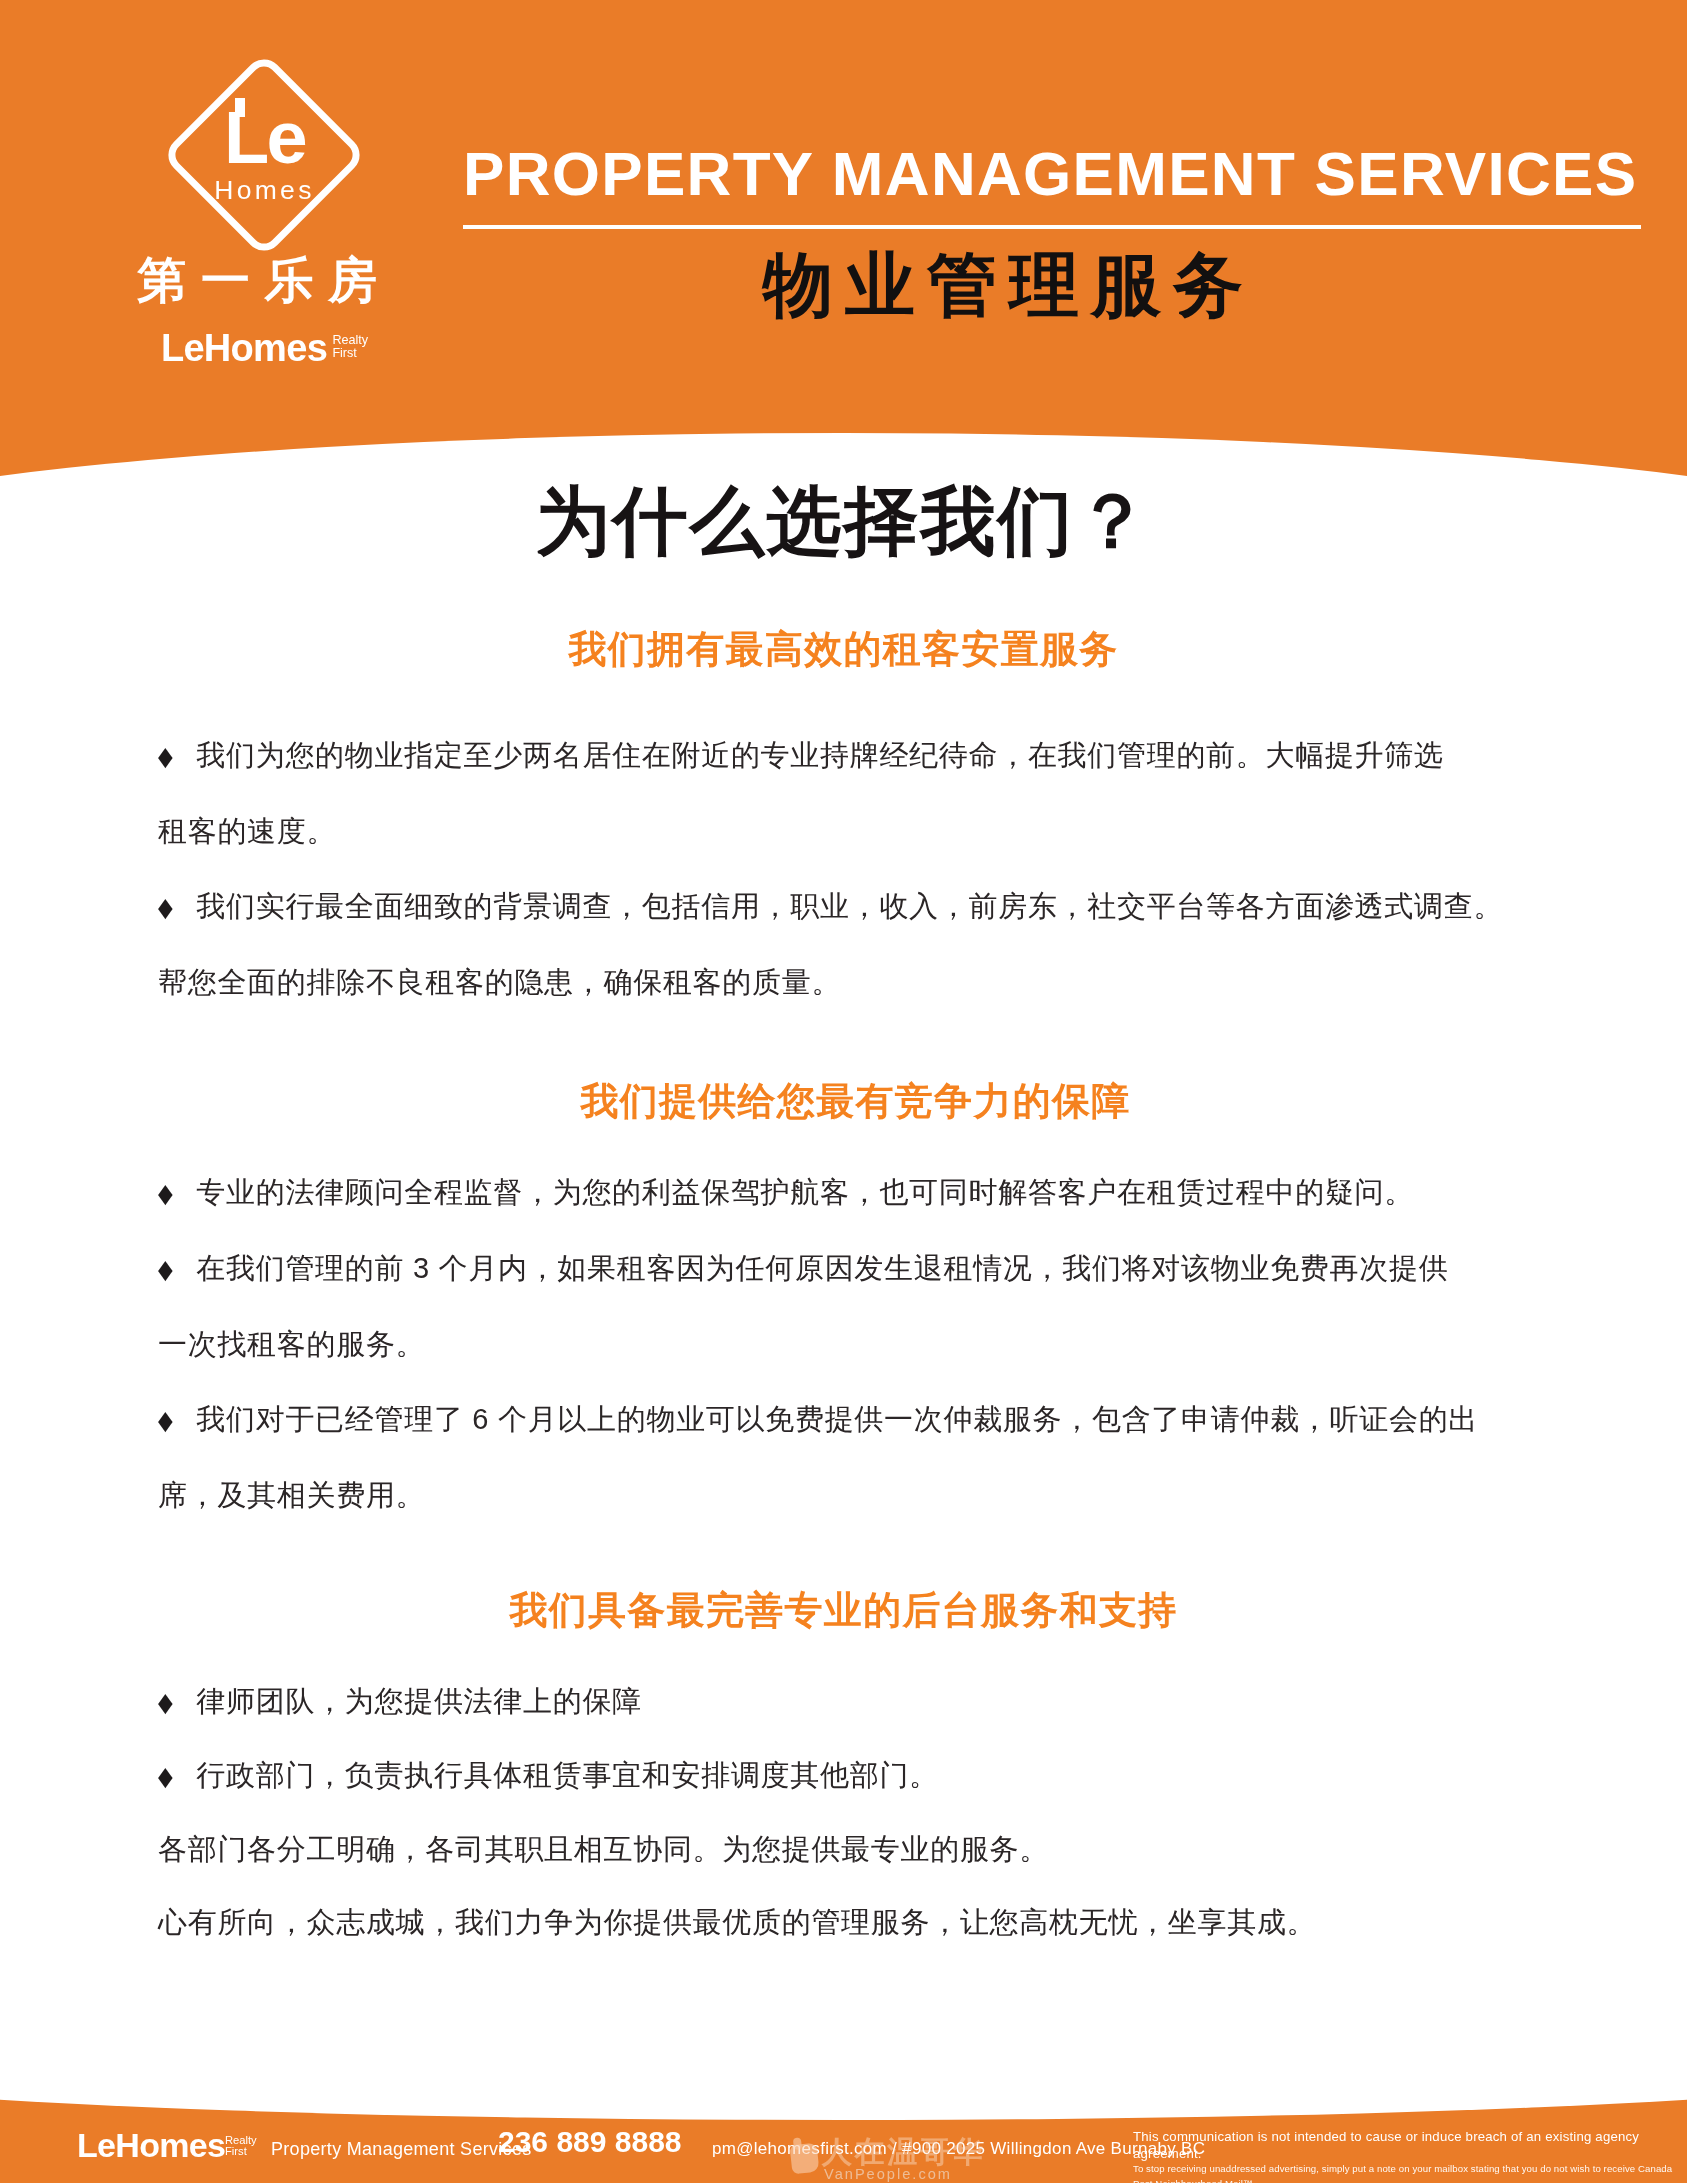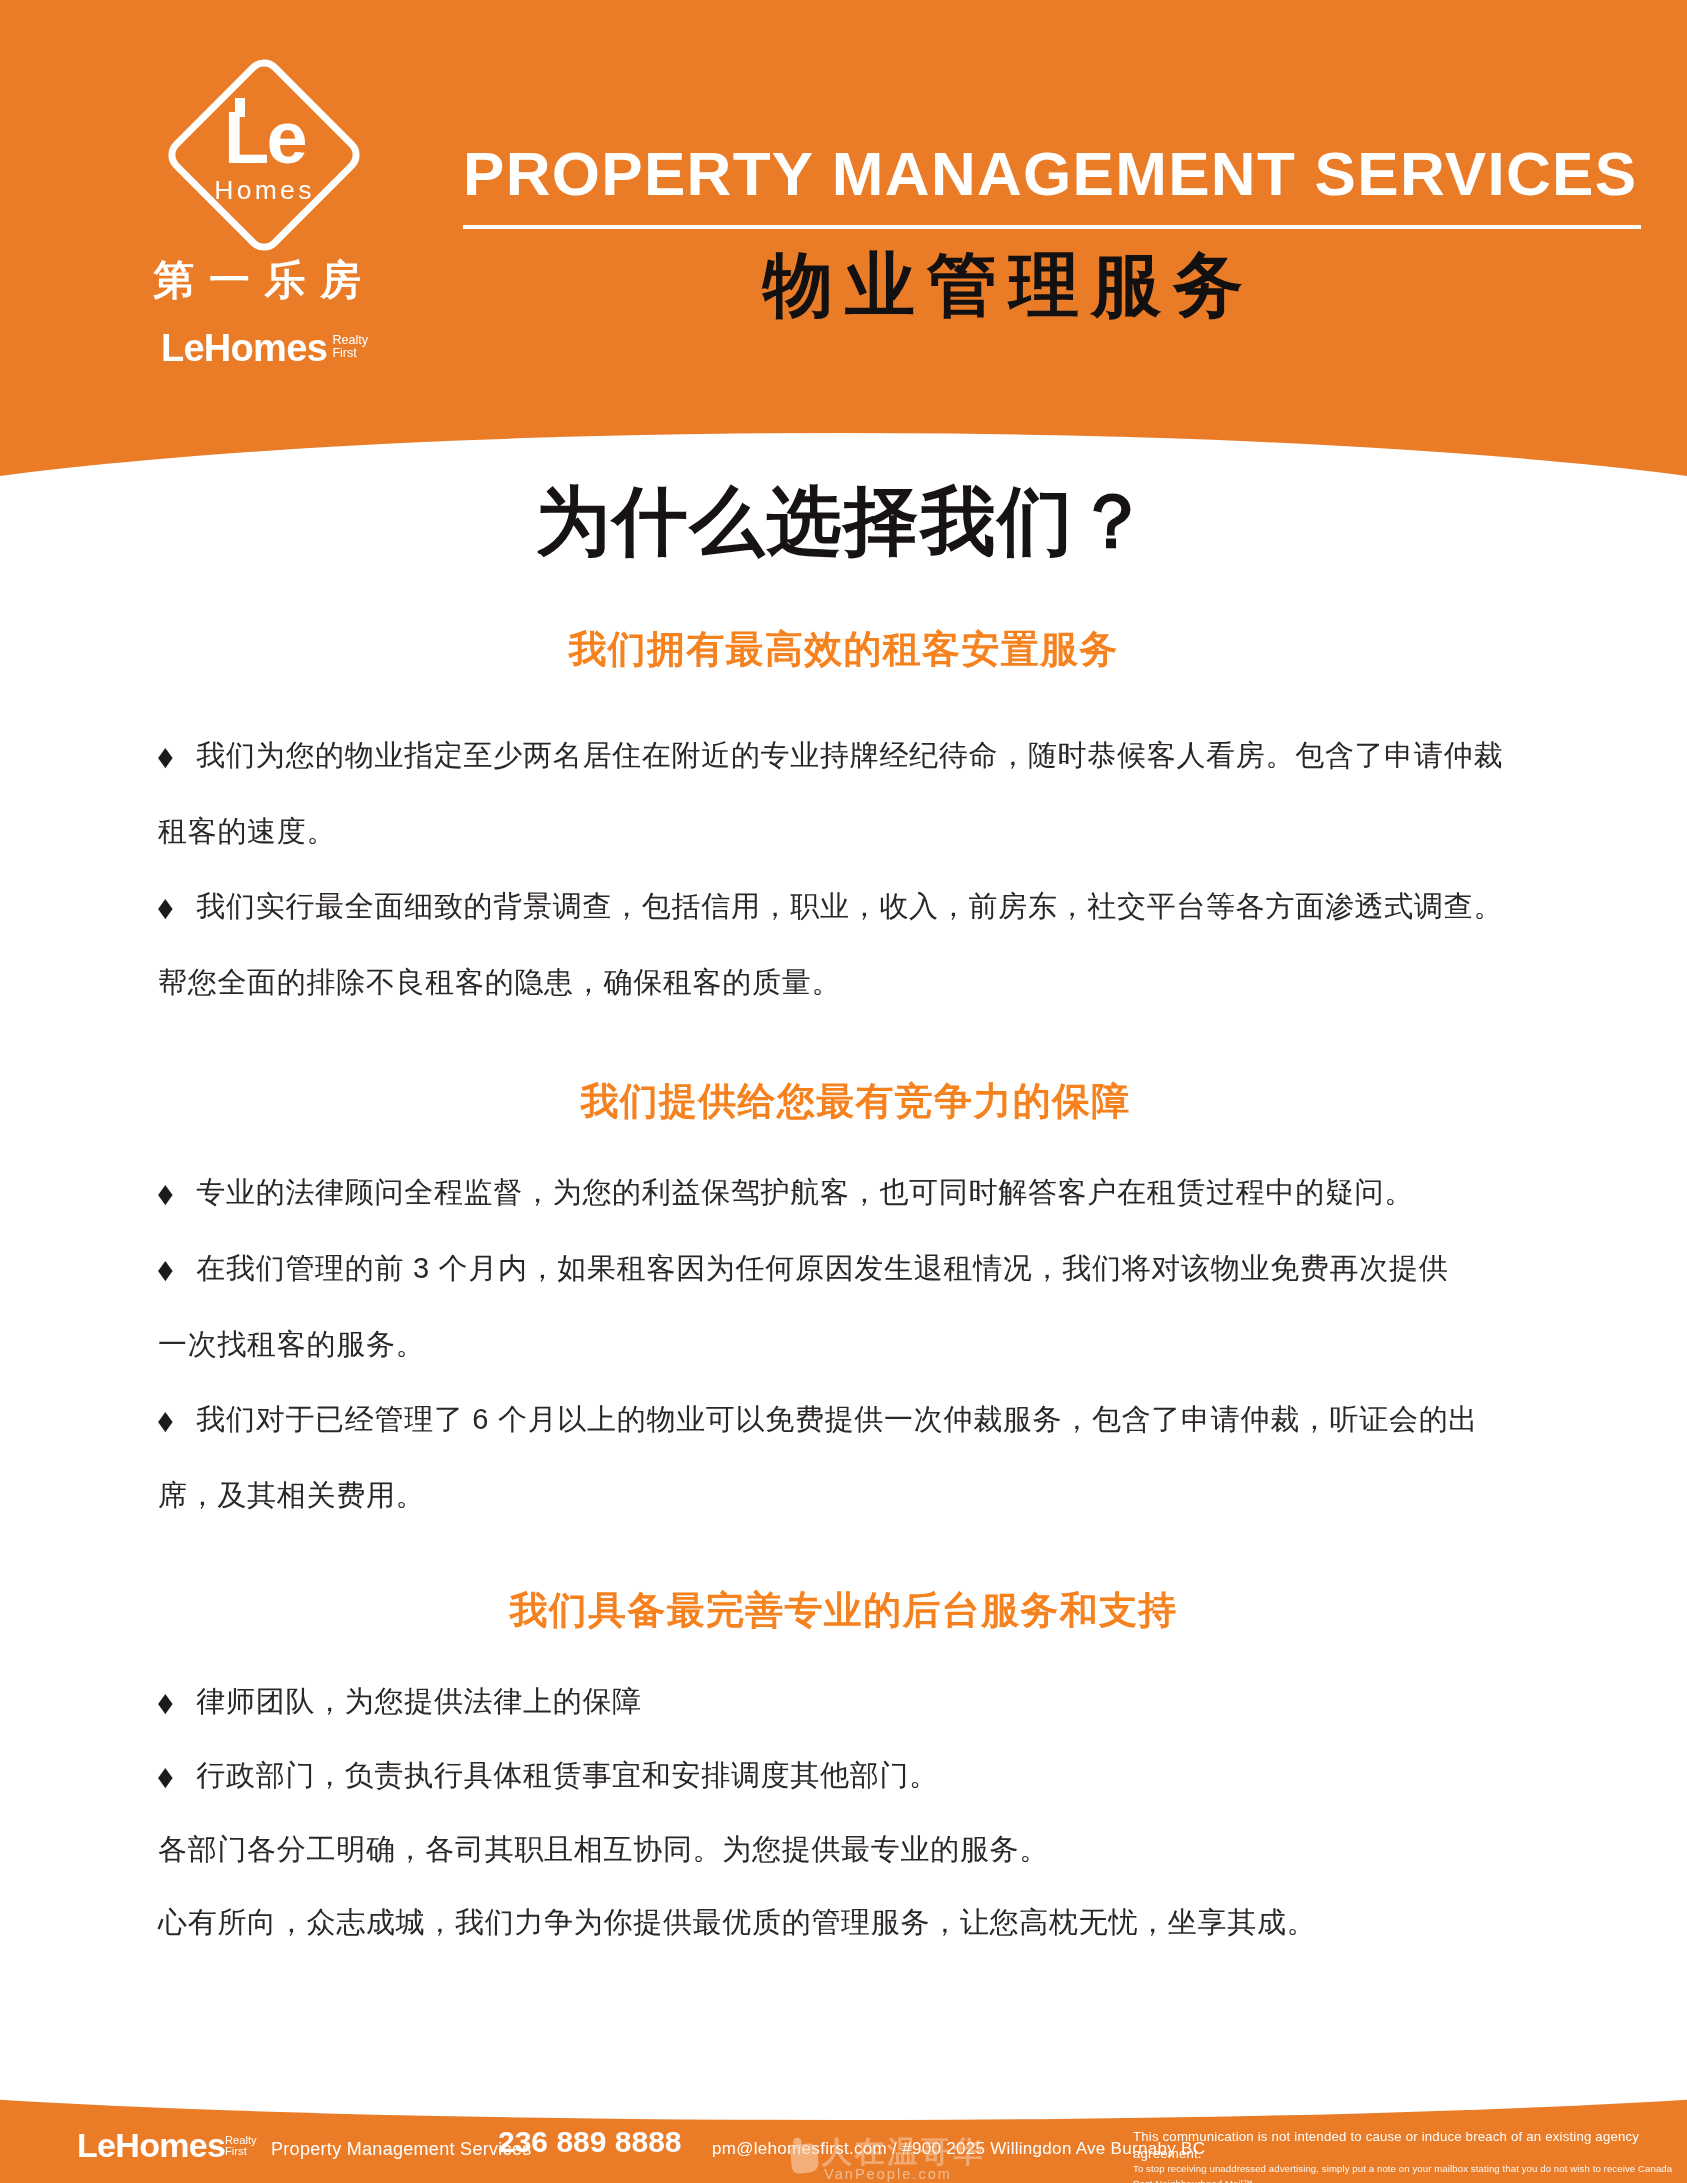--- a/index.html
+++ b/index.html
@@ -11,21 +11,21 @@
   
   .header-band{position:absolute;left:0;top:0;width:1687px;height:483px;background:#EA7C28;z-index:1;}
   .header-swoosh{position:absolute;left:-253px;top:433px;width:2193px;height:238px;background:#ffffff;border-radius:50%;z-index:2;}
   .header-content{position:absolute;left:0;top:0;width:1357px;height:483px;z-index:3;}
 
   .logo-diamond{position:absolute;left:191px;top:82px;width:132px;height:132px;border:7.3px solid #fff;border-radius:18.5px;transform:rotate(45deg);}
   .logo-inner{position:absolute;left:183px;top:64px;width:163px;height:179px;display:flex;flex-direction:column;align-items:center;justify-content:center;color:#fff;text-align:center;}
   .logo-le{font-size:74px;font-weight:700;line-height:1;letter-spacing:-2.6px;}
   .logo-chimney{position:absolute;left:52px;top:34px;width:10px;height:18.5px;background:#fff;}
   .logo-homes{font-size:26.5px;font-weight:400;letter-spacing:3.3px;margin-top:0px;}
-  .logo-cn{position:absolute;left:99px;top:257px;width:331px;text-align:center;color:#fff;font-size:41px;font-weight:700;letter-spacing:14.6px;line-height:46px;}
+  .logo-cn{position:absolute;left:99px;top:257px;width:331px;text-align:center;color:#fff;font-size:49px;font-weight:700;letter-spacing:14.6px;line-height:46px;}
   .logo-brand-row{position:absolute;left:99px;top:327px;width:331px;text-align:center;color:#fff;line-height:42px;white-space:nowrap;}
   .logo-brand{font-size:38px;font-weight:700;letter-spacing:-0.7px;}
   .brand-sub{display:inline-block;vertical-align:baseline;text-align:left;font-size:12.6px;line-height:12.6px;margin-left:5.3px;transform:translateY(-4px);}
 
   .title-en{position:absolute;left:463px;top:141px;width:1092px;text-align:center;color:#fff;font-size:62px;font-weight:700;letter-spacing:1.3px;line-height:66px;white-space:nowrap;}
   .title-divider{position:absolute;left:463px;top:225px;width:1178px;height:4px;background:#ffffff;}
   .title-zh{position:absolute;left:463px;top:246px;width:1092px;text-align:center;color:#121010;font-size:70px;font-weight:900;letter-spacing:12px;line-height:79px;white-space:nowrap;}
 
   
   .main-title{position:absolute;left:0;top:478px;width:1687px;text-align:center;color:#171314;font-size:75px;font-weight:900;letter-spacing:2px;line-height:86px;z-index:4;}
@@ -77,21 +77,21 @@
     </div>
     <div class="title-en">PROPERTY MANAGEMENT SERVICES</div>
     <div class="title-divider"></div>
     <div class="title-zh">物业管理服务</div>
   </div>
 
   <div class="main-title">为什么选择我们？</div>
   <div id="sections">
       <div class="sec-heading s0">我们拥有最高效的租客安置服务</div>
       <div class="sec-lines sl0">
-        <div class="line"><span class="bullet">◆</span><span>我们为您的物业指定至少两名居住在附近的专业持牌经纪待命，随时恭候客人看房。包含了申请仲裁</span></div>
+        <div class="line"><span class="bullet">◆</span><span>我们为您的物业指定至少两名居住在附近的专业持牌经纪待命，在我们管理的前。大幅提升筛选</span></div>
         <div class="line"><span>租客的速度。</span></div>
         <div class="line"><span class="bullet">◆</span><span>我们实行最全面细致的背景调查，包括信用，职业，收入，前房东，社交平台等各方面渗透式调查。</span></div>
         <div class="line"><span>帮您全面的排除不良租客的隐患，确保租客的质量。</span></div>
       </div>
       <div class="sec-heading s1">我们提供给您最有竞争力的保障</div>
       <div class="sec-lines sl1">
         <div class="line"><span class="bullet">◆</span><span>专业的法律顾问全程监督，为您的利益保驾护航客，也可同时解答客户在租赁过程中的疑问。</span></div>
         <div class="line"><span class="bullet">◆</span><span>在我们管理的前 3 个月内，如果租客因为任何原因发生退租情况，我们将对该物业免费再次提供</span></div>
         <div class="line"><span>一次找租客的服务。</span></div>
         <div class="line"><span class="bullet">◆</span><span>我们对于已经管理了 6 个月以上的物业可以免费提供一次仲裁服务，包含了申请仲裁，听证会的出</span></div>

